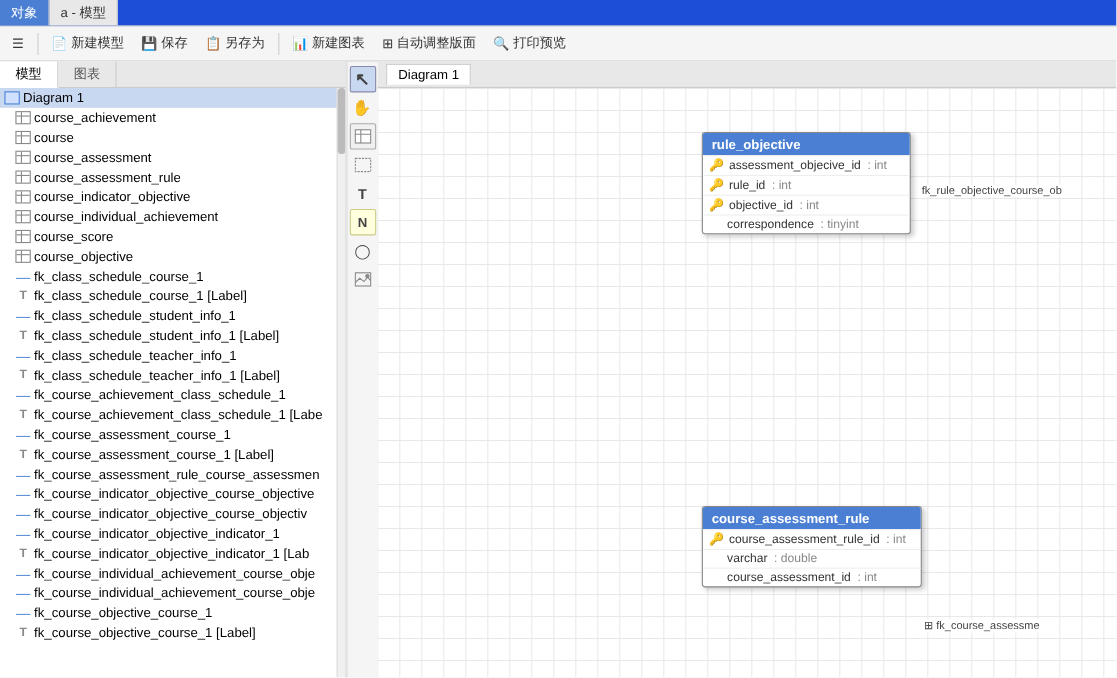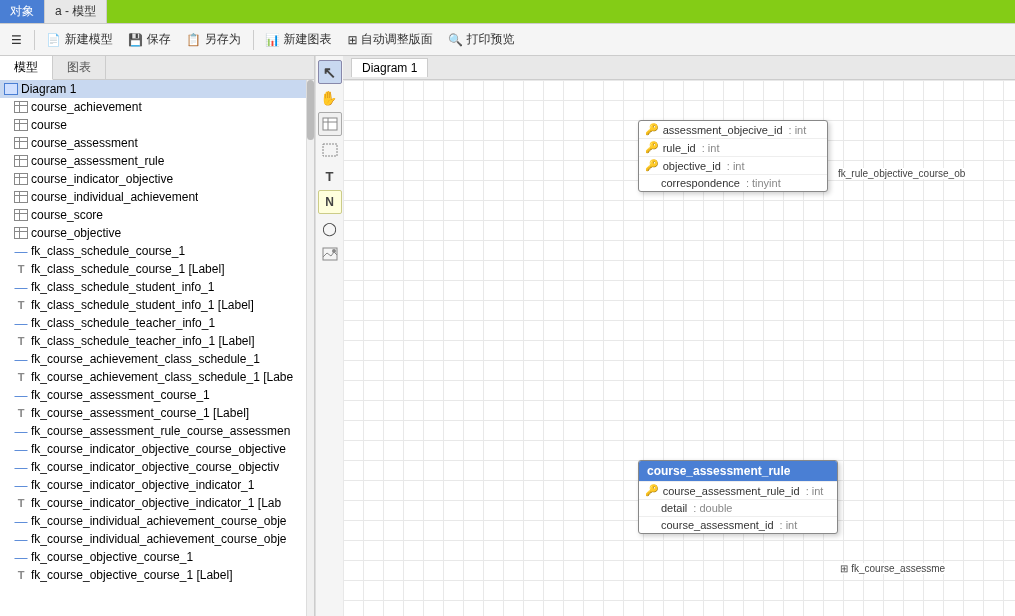--- a/index.html
+++ b/index.html
@@ -1,21 +1,21 @@
 <!DOCTYPE html>
 <html><head>
   <meta charset="utf-8">
   <style>
     * { box-sizing: border-box; margin: 0; padding: 0; }
     body { font-family: 'Microsoft YaHei', Arial, sans-serif; font-size: 12px; background: #f0f0f0; overflow: hidden; }
 
     
     .top-tabs {
       display: flex;
-      background: #84cc16;
+      background: #1d4ed8;
       border-bottom: 1px solid #ccc;
       height: 24px;
       align-items: stretch;
     }
     .top-tab {
       padding: 2px 10px;
       display: flex;
       align-items: center;
       gap: 4px;
       cursor: pointer;
@@ -524,20 +524,21 @@
         <line x1="730" y1="160" x2="730" y2="400" stroke="#555" stroke-width="1.5"></line>
 
         <text x="735" y="308" font-size="10" fill="#444">fk_rule_objective_course_assessment_rule_</text>
 
         <line x1="823" y1="440" x2="840" y2="440" stroke="#555" stroke-width="1.5"></line>
         <line x1="840" y1="440" x2="840" y2="500" stroke="#555" stroke-width="1.5"></line>
         <line x1="840" y1="500" x2="985" y2="500" stroke="#555" stroke-width="1.5"></line>
       </svg>
 
       <div class="db-table" style="left:295px;top:40px;min-width:190px;">
+        <div class="db-table-header blue">rule_objective</div>
         <div class="db-table-row">
           <span class="key-icon">🔑</span>
           <span class="field-name">assessment_objecive_id</span>
           <span class="field-type">: int</span>
         </div>
         <div class="db-table-row">
           <span class="key-icon">🔑</span>
           <span class="field-name">rule_id</span>
           <span class="field-type">: int</span>
         </div>
@@ -555,21 +556,21 @@
       <div class="relation-label" style="left:495px;top:88px;">fk_rule_objective_course_ob</div>
 
       <div class="db-table" style="left:295px;top:380px;min-width:200px;">
         <div class="db-table-header blue">course_assessment_rule</div>
         <div class="db-table-row">
           <span class="key-icon">🔑</span>
           <span class="field-name">course_assessment_rule_id</span>
           <span class="field-type">: int</span>
         </div>
         <div class="db-table-row">
-          <span class="field-name" style="margin-left:16px">detail</span>
+          <span class="field-name" style="margin-left:16px">varchar</span>
           <span class="field-type">: double</span>
         </div>
         <div class="db-table-row">
           <span class="field-name" style="margin-left:16px">course_assessment_id</span>
           <span class="field-type">: int</span>
         </div>
       </div>
 
       <div class="relation-label" style="left:497px;top:483px;">
         <span>⊞</span> fk_course_assessme

